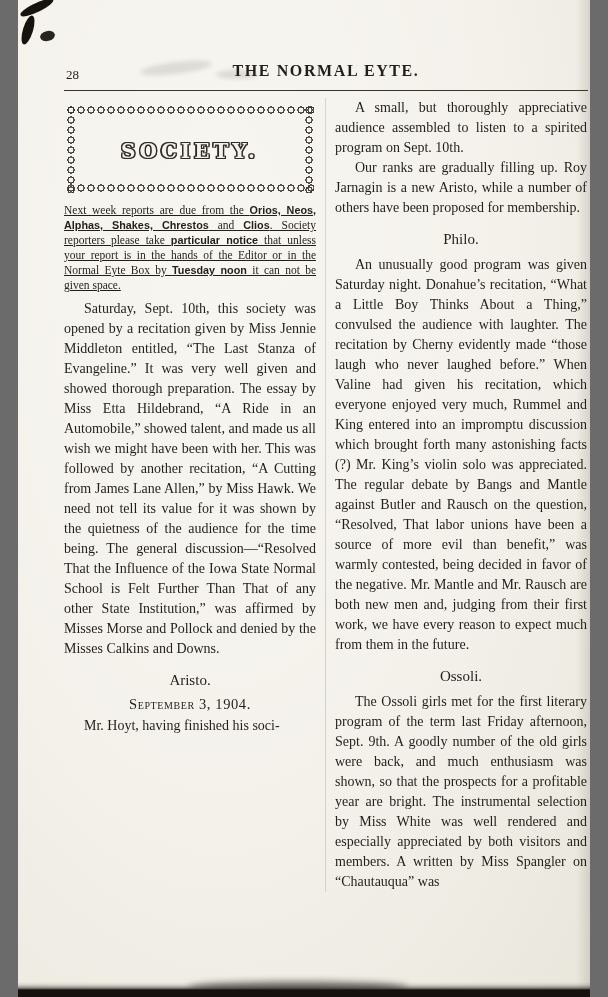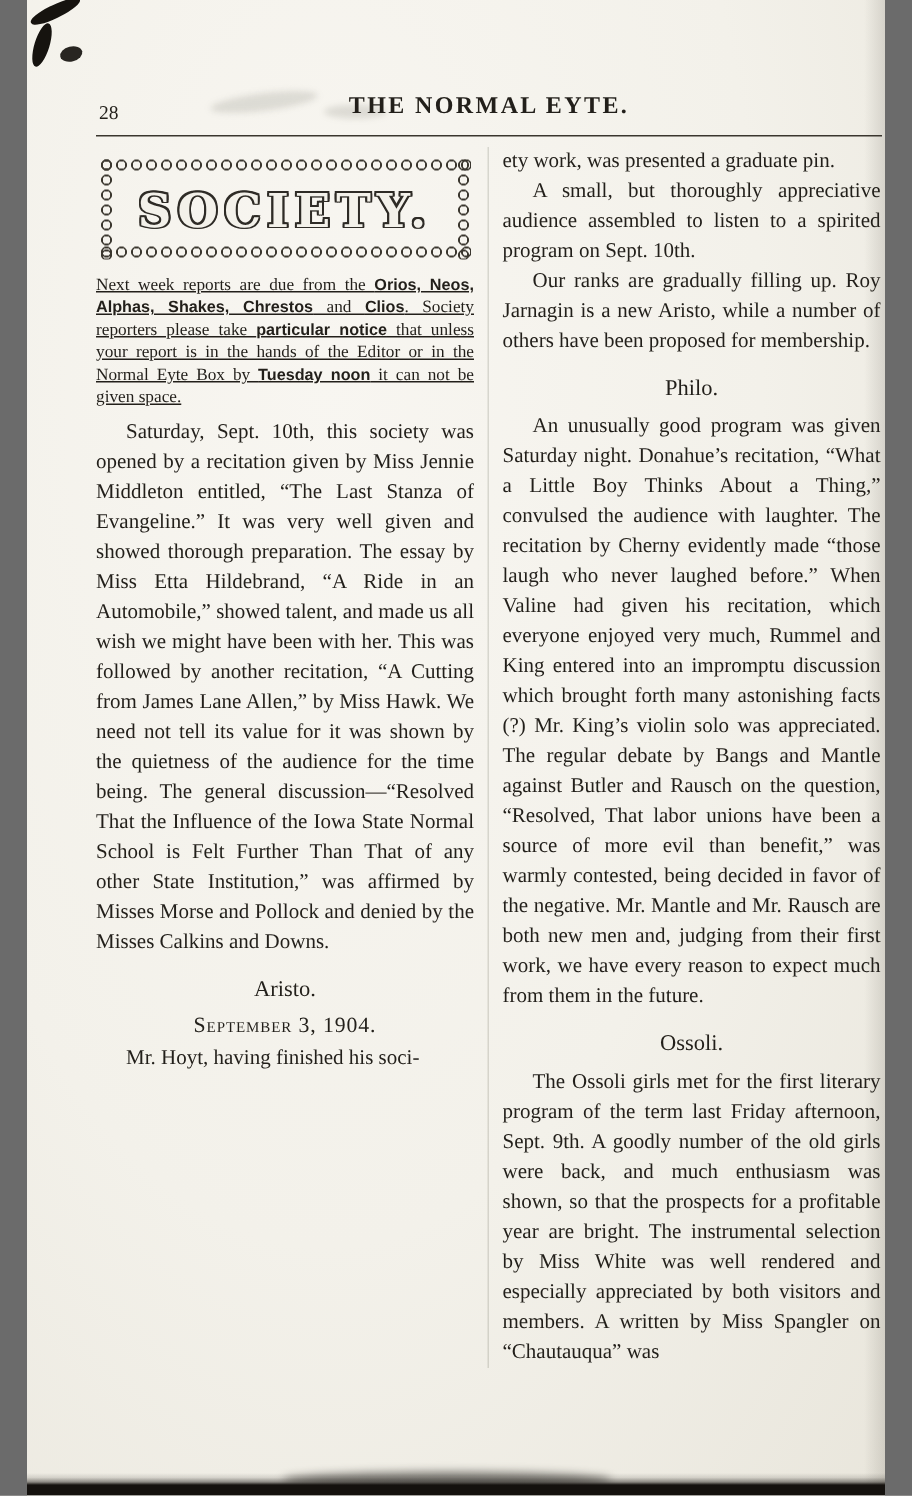--- a/index.html
+++ b/index.html
@@ -30,23 +30,23 @@
   .society-box { position:relative; margin:7px 2px 10px 2px; padding:18px 12px 14px 12px; }
   .loop-h { position:absolute; left:0; right:0; height:10px;
     background-image: radial-gradient(circle at 5px 5px, rgba(0,0,0,0) 2.4px, #3a362e 2.6px, #3a362e 3.5px, rgba(0,0,0,0) 3.8px);
     background-size:10px 10px; background-repeat:repeat-x; }
   .loop-top { top:0; } .loop-bottom { bottom:0; }
   .loop-v { position:absolute; top:0; bottom:0; width:10px;
     background-image: radial-gradient(circle at 5px 5px, rgba(0,0,0,0) 2.4px, #3a362e 2.6px, #3a362e 3.5px, rgba(0,0,0,0) 3.8px);
     background-size:10px 10px; background-repeat:repeat-y; }
   .loop-left { left:0; } .loop-right { right:0; }
   .society-title {
-    margin:0; text-align:center;
+    margin:16px; text-align:center;
     font-family:"DejaVu Serif",serif; font-weight:bold;
-    font-size:31px; letter-spacing:4px;
+    font-size:20px; letter-spacing:4px;
     color:#f3f1ea;
     text-shadow:
       -1.3px -1.3px 0 #2e2b26, 1.3px -1.3px 0 #2e2b26,
       -1.3px  1.3px 0 #2e2b26, 1.3px  1.3px 0 #2e2b26,
       -1.3px 0 0 #2e2b26, 1.3px 0 0 #2e2b26,
       0 -1.3px 0 #2e2b26, 0 1.3px 0 #2e2b26;
   }
   
   .note { margin:0 0 6px 0; font-size:11.5px; line-height:15px; text-align:justify;text-decoration:underline; }
   .note .b { font-weight:bold; font-family:"Liberation Sans",sans-serif; font-size:10.8px; }
@@ -102,21 +102,20 @@
       <p class="body indent">Saturday, Sept. 10th, this society was opened by a recitation given by Miss Jennie Middleton entitled, “The Last Stanza of Evangeline.”  It was very well given and showed thorough preparation.  The essay by Miss Etta Hildebrand, “A Ride in an Automobile,” showed talent, and made us all wish we might have been with her. This was followed by another recitation, “A Cutting from James Lane Allen,” by Miss Hawk.  We need not tell its value for it was shown by the quietness of the audience for the time being.  The general discussion—“Resolved That the Influence of the Iowa State Normal School is Felt Further Than That of any other State Institution,” was affirmed by Misses Morse and Pollock and denied by the Misses Calkins and Downs.</p>
 
       <h2 class="sec-head">Aristo.</h2>
       <div class="date-line">September 3, 1904.</div>
       <p class="body indent">Mr. Hoyt, having finished his soci-</p>
     </div>
 
     <div class="col-divider"></div>
 
     <div class="col col-right">
-      <p class="body">ety work, was presented a graduate pin.</p>
       <p class="body indent">A small, but thoroughly appreciative audience assembled to listen to a spirited program on Sept. 10th.</p>
       <p class="body indent">Our ranks are gradually filling up. Roy Jarnagin is a new Aristo, while a number of others have been proposed for membership.</p>
 
       <h2 class="sec-head">Philo.</h2>
       <p class="body indent">An unusually good program was given Saturday night.  Donahue’s recitation, “What a Little Boy Thinks About a Thing,” convulsed the audience with laughter.  The recitation by Cherny evidently made “those laugh who never laughed before.” When Valine had given his recitation, which everyone enjoyed very much, Rummel and King entered into an impromptu discussion which brought forth many astonishing facts (?)  Mr. King’s violin solo was appreciated. The regular debate by Bangs and Mantle against Butler and Rausch on the question,  “Resolved, That labor unions have been a source of more evil than benefit,” was warmly contested, being decided in favor of the negative.  Mr. Mantle and Mr. Rausch are both new men and, judging from their first work, we have every reason to expect much from them in the future.</p>
 
       <h2 class="sec-head">Ossoli.</h2>
       <p class="body indent">The Ossoli girls met for the first literary program of the term last Friday afternoon, Sept. 9th.  A goodly number of the old girls were back, and much enthusiasm was shown, so that the prospects for a profitable year are bright.  The instrumental selection by Miss White was well rendered and especially appreciated by both visitors and members.  A written by Miss Spangler on “Chautauqua” was</p>
     </div>
 

